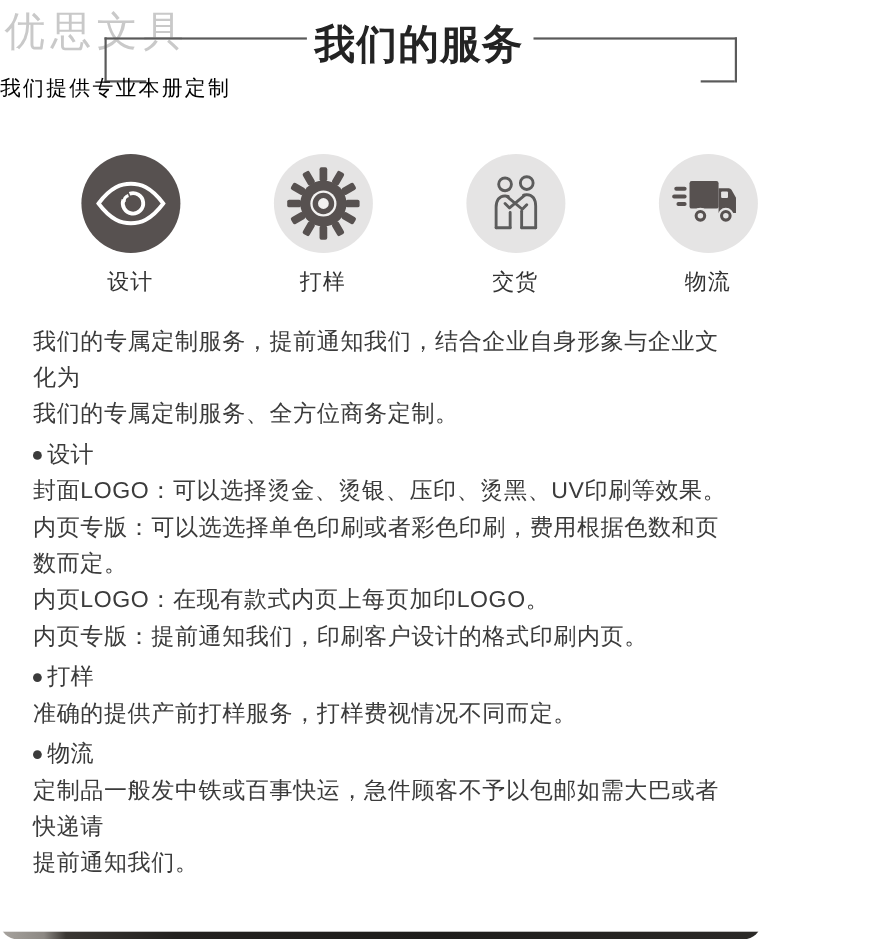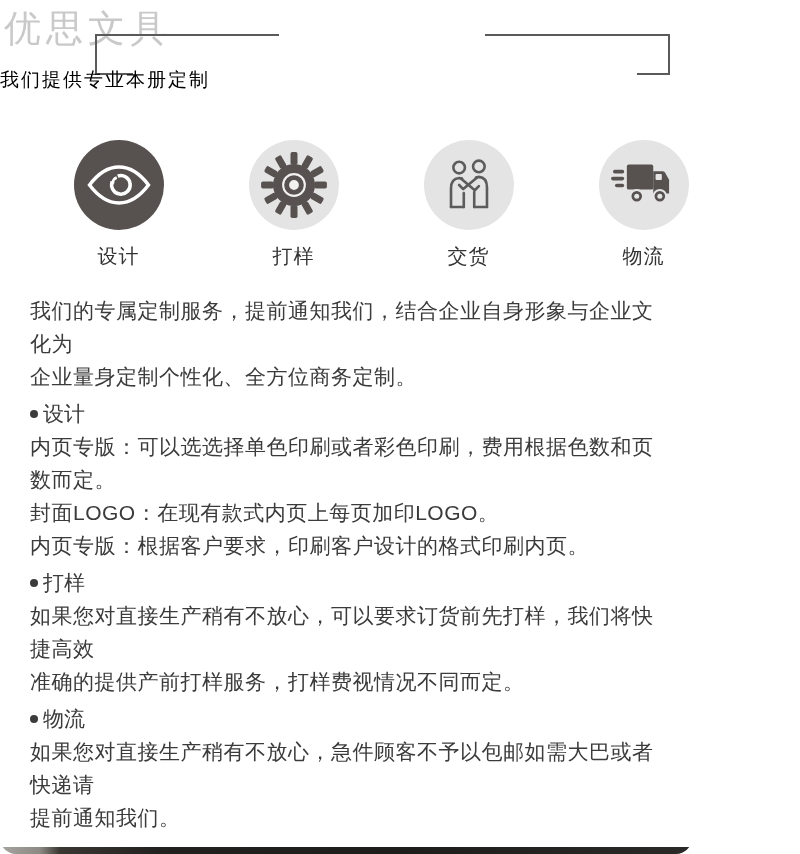--- a/index.html
+++ b/index.html
@@ -65,20 +65,21 @@
 
 <div class="page">
 
   <div class="watermark">优思文具</div>
 
   <div class="header">
     <div class="bracket-left"></div>
     <div class="stub-left"></div>
     <div class="bracket-right"></div>
     <div class="stub-right"></div>
+    <h1 class="title">我们的服务</h1>
     <div class="subtitle">我们提供专业本册定制</div>
   </div>
 
   <div class="services">
 
     <div class="service">
       <div class="circle dark">
         <svg width="64" height="42" viewBox="0 0 100 64">
           <path d="M4,32 C22,8 37,4 50,4 C63,4 78,8 96,32 C78,56 63,60 50,60 C37,60 22,56 4,32 Z" fill="none" stroke="#ffffff" stroke-width="5.5"></path>
           <path d="M39.5,26.5 A14.5,14.5 0 1 0 48,18.2" fill="none" stroke="#ffffff" stroke-width="5.5"></path>
@@ -148,47 +149,47 @@
           <circle cx="74" cy="50" r="3.8" fill="#e5e4e4"></circle>
         </svg>
       </div>
       <div class="service-label">物流</div>
     </div>
 
   </div>
 
   <div class="content">
     <p>我们的专属定制服务，提前通知我们，结合企业自身形象与企业文化为</p>
-    <p>企业量身定制个性化、全方位商务定制。</p>
+    <p>我们的专属定制服务、全方位商务定制。</p>
 
     <div class="section">
       <div class="section-heading">
         <span class="bullet"></span>
         <span class="section-title">设计</span>
       </div>
+      <p>封面LOGO：可以选择烫金、烫银、压印、烫黑、UV印刷等效果。</p>
       <p>内页专版：可以选选择单色印刷或者彩色印刷，费用根据色数和页数而定。</p>
-      <p>封面LOGO：在现有款式内页上每页加印LOGO。</p>
-      <p>内页专版：根据客户要求，印刷客户设计的格式印刷内页。</p>
+      <p>内页LOGO：在现有款式内页上每页加印LOGO。</p>
+      <p>内页专版：提前通知我们，印刷客户设计的格式印刷内页。</p>
     </div>
 
     <div class="section">
       <div class="section-heading">
         <span class="bullet"></span>
         <span class="section-title">打样</span>
       </div>
-      <p>如果您对直接生产稍有不放心，可以要求订货前先打样，我们将快捷高效</p>
       <p>准确的提供产前打样服务，打样费视情况不同而定。</p>
     </div>
 
 
     <div class="section">
       <div class="section-heading">
         <span class="bullet"></span>
         <span class="section-title">物流</span>
       </div>
-      <p>如果您对直接生产稍有不放心，急件顾客不予以包邮如需大巴或者快递请</p>
+      <p>定制品一般发中铁或百事快运，急件顾客不予以包邮如需大巴或者快递请</p>
       <p>提前通知我们。</p>
     </div>
   </div>
 
   <div class="bottom-strip"></div>
 
 </div>
 
 </body></html>

